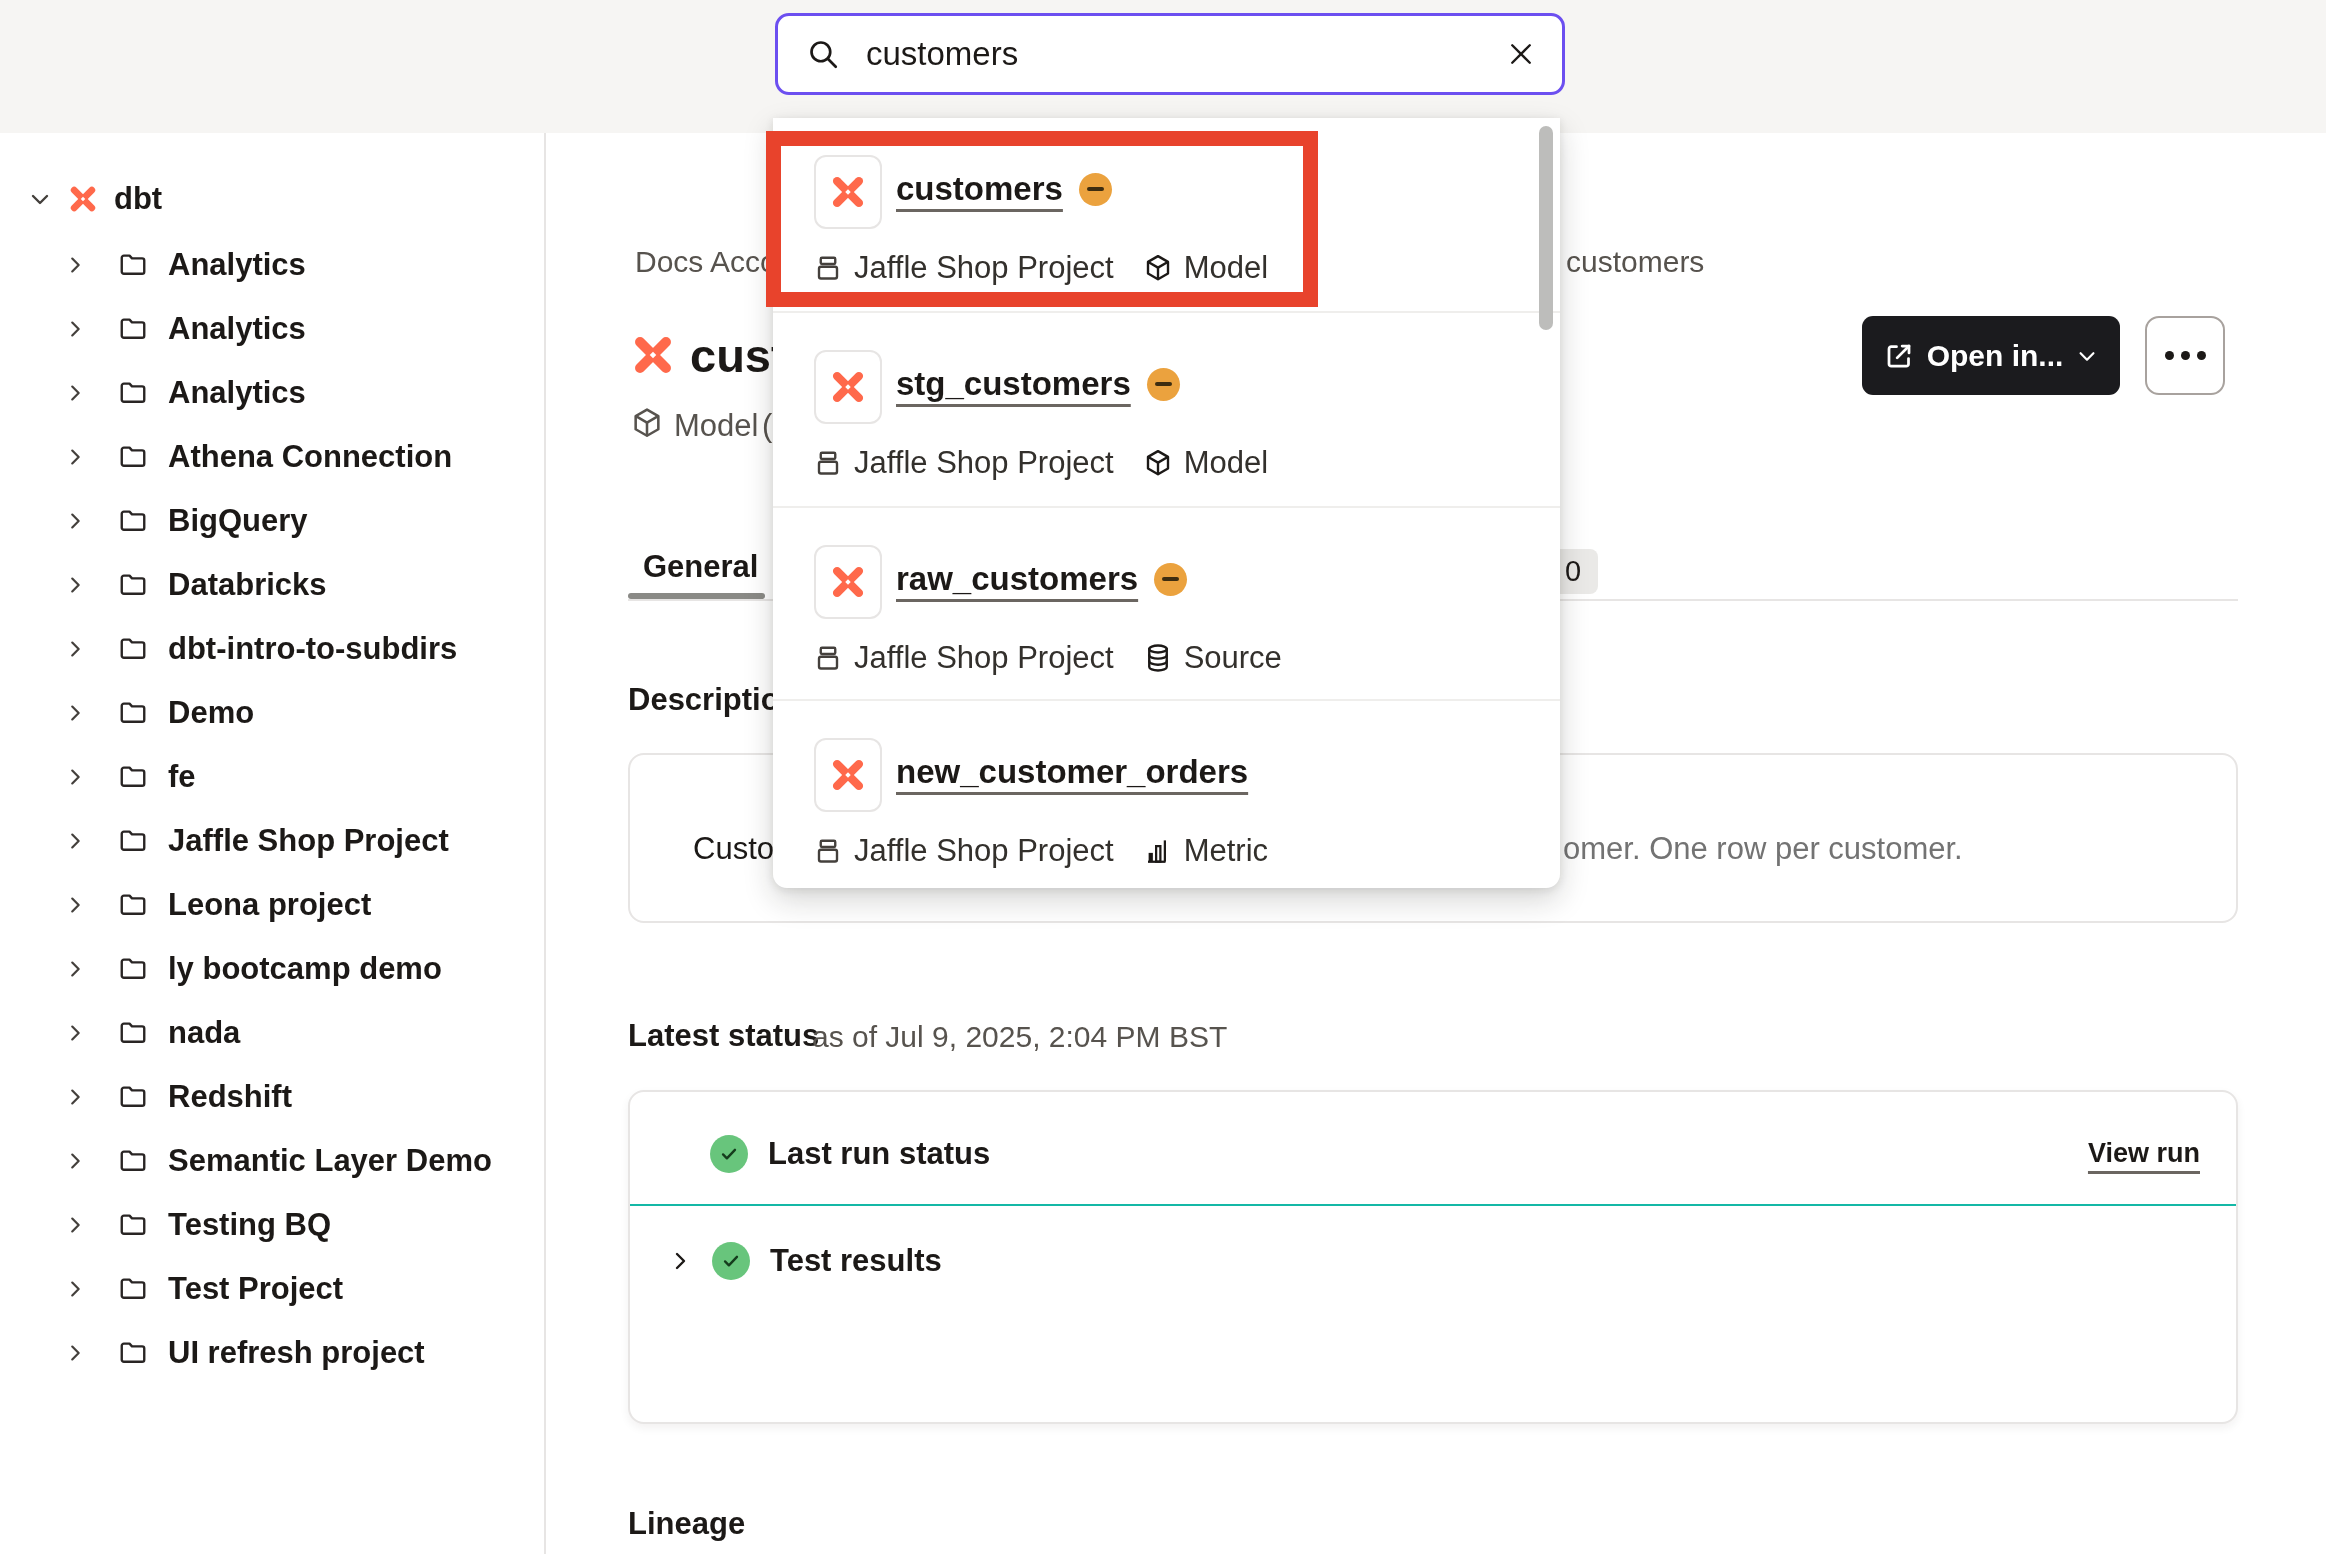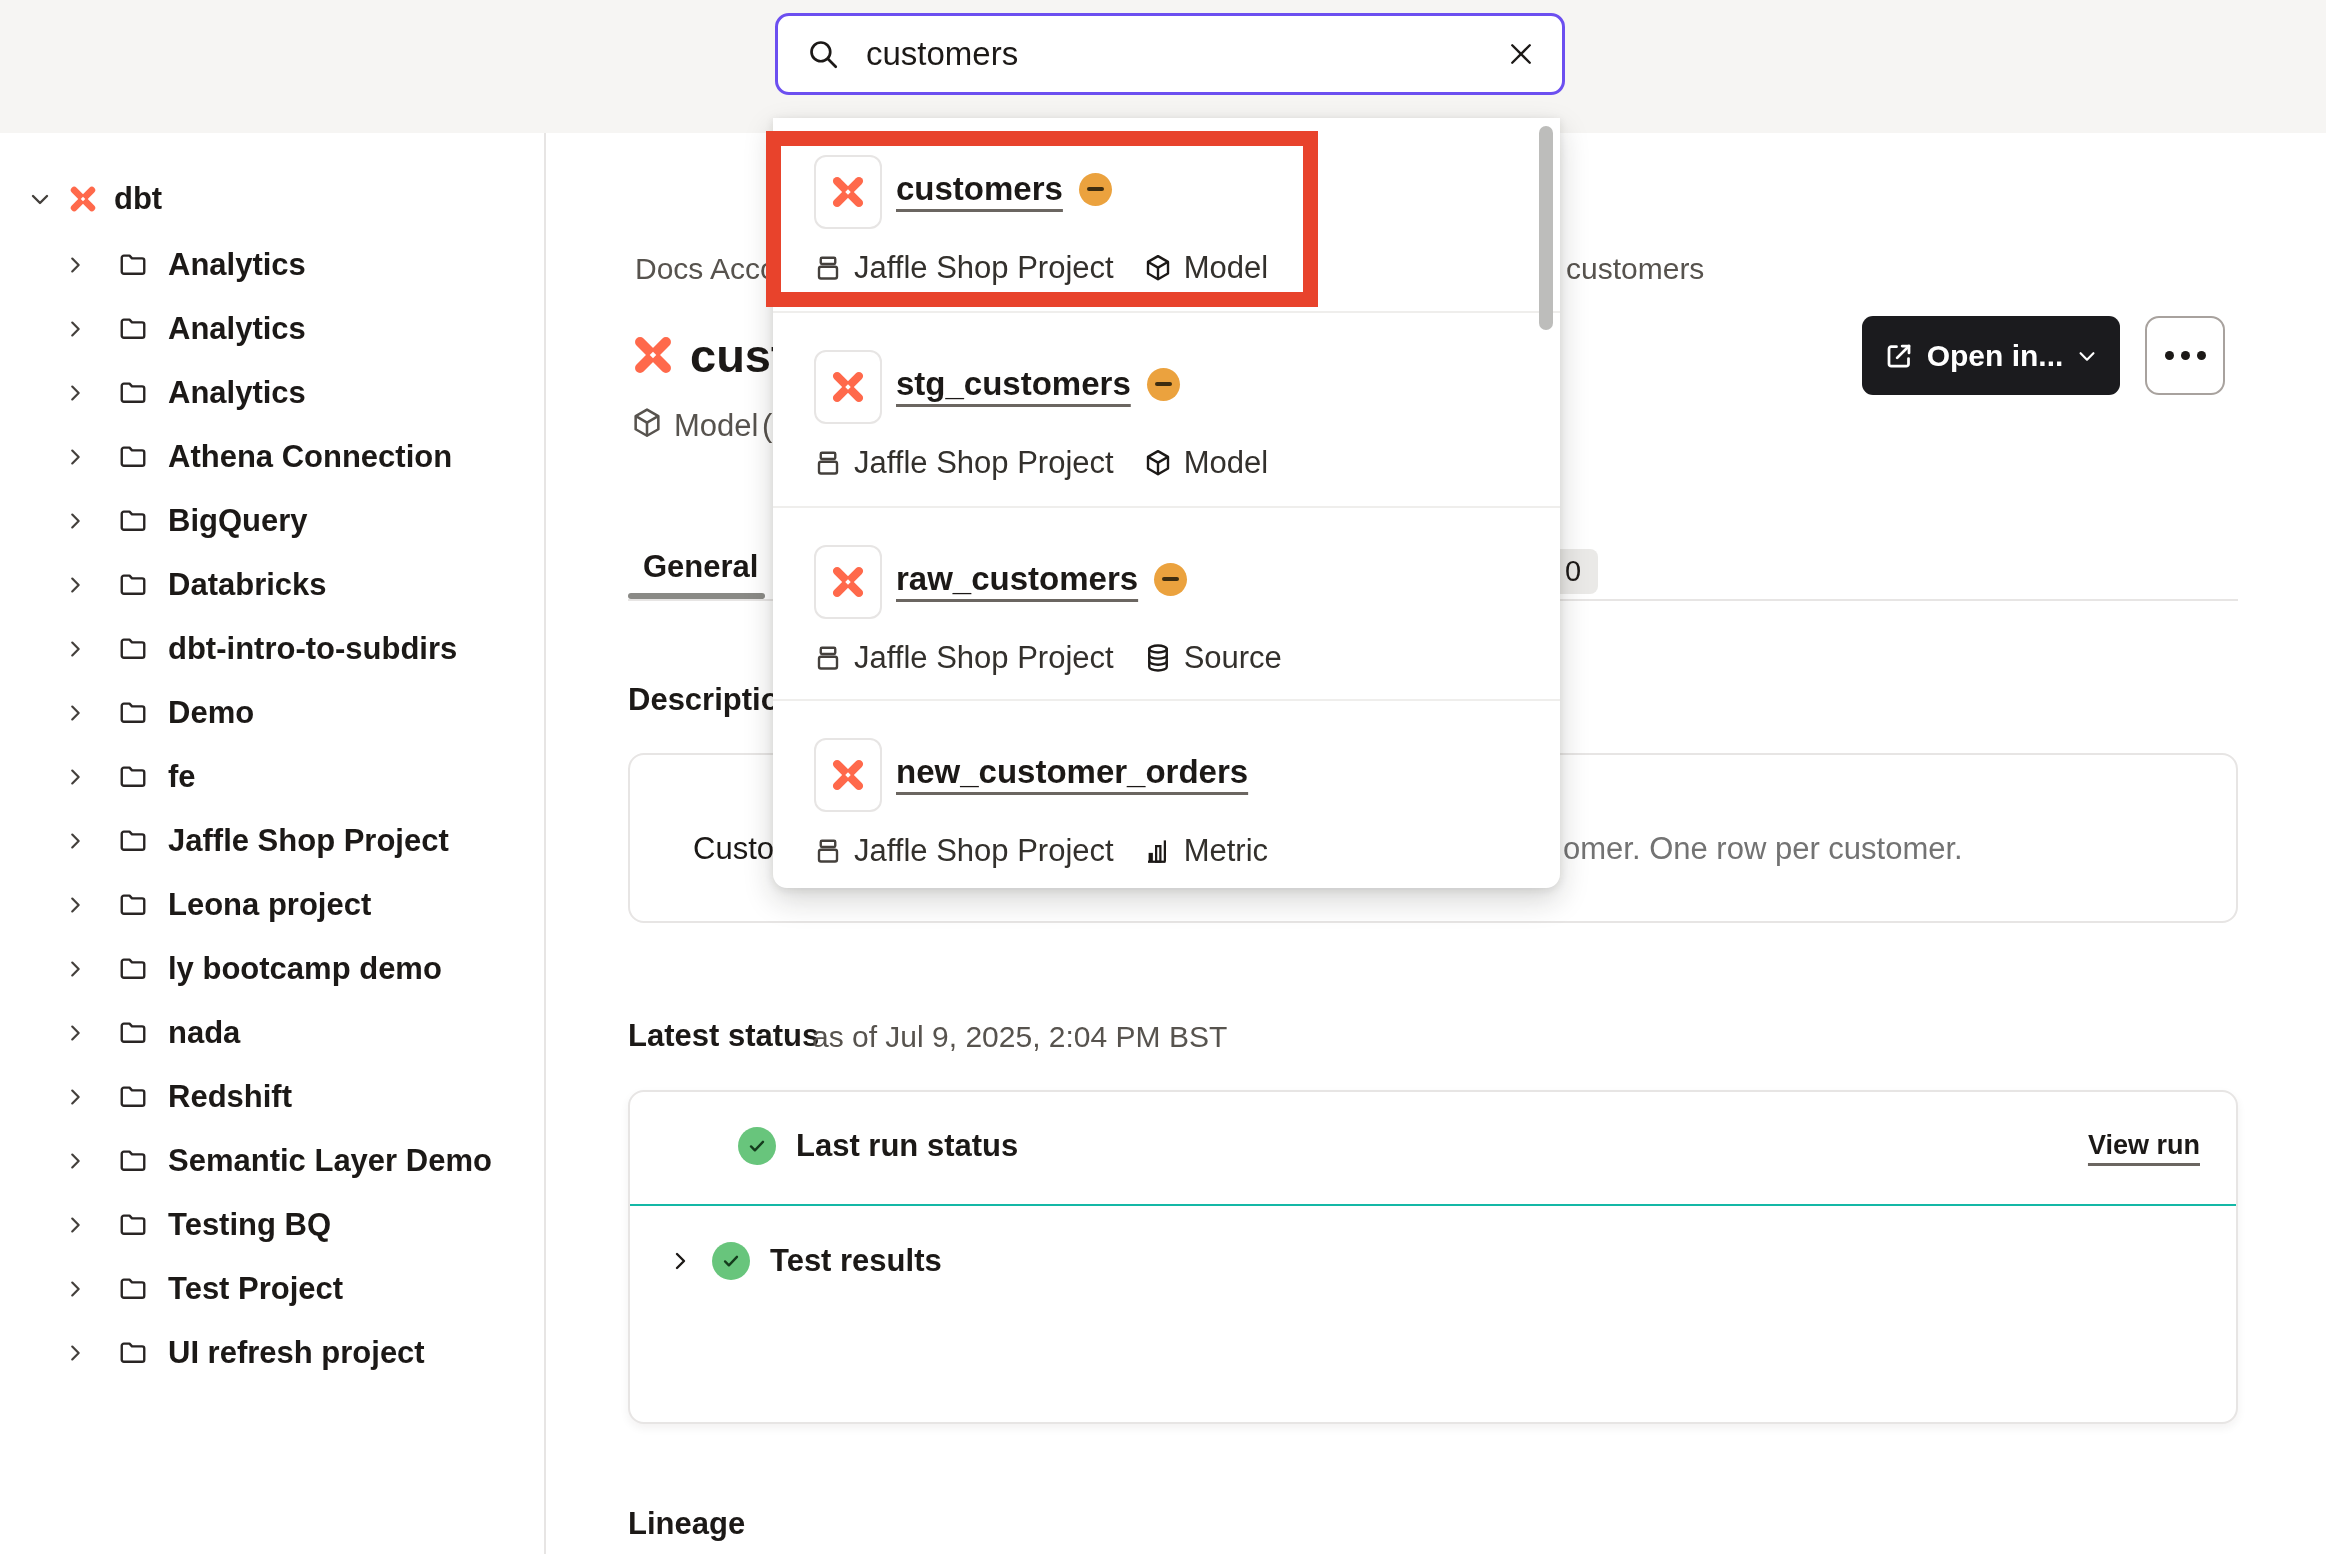--- a/index.html
+++ b/index.html
@@ -65,21 +65,21 @@
     background:#fff;border-right:2px solid #E7E5E4;box-sizing:border-box;
   }
   .tree{position:absolute;left:0;top:32px;width:100%;}
   .trow{height:64px;display:flex;align-items:center;font-size:31px;font-weight:600;color:#1c1917;cursor:pointer;white-space:nowrap;}
   .trow.root{height:68px;padding-left:28px;gap:14px;}
   .trow.child{padding-left:64px;gap:18px;}
   .trow .ficon{display:flex;align-items:center;margin-left:14px;}
   .trow.child .label{margin-left:2px;}
 
   
-  .crumb{position:absolute;top:252px;font-size:30px;color:#57534E;white-space:nowrap;}
+  .crumb{position:absolute;top:245px;font-size:30px;color:#57534E;white-space:nowrap;}
   .title-logo{position:absolute;left:628px;top:330px;}
   .page-title{position:absolute;left:690px;top:328px;font-size:47px;font-weight:700;color:#1c1917;white-space:nowrap;}
   .meta-cube{position:absolute;left:630px;top:406px;}
   .meta-model{position:absolute;left:674px;top:408px;font-size:31px;color:#57534E;}
   .meta-paren{position:absolute;left:762px;top:408px;font-size:31px;color:#57534E;}
 
   .open-in{
     position:absolute;left:1862px;top:316px;width:258px;height:79px;
     background:#1B1B1E;border-radius:11px;display:flex;align-items:center;justify-content:center;
     gap:13px;color:#fff;font-size:30px;font-weight:700;cursor:pointer;white-space:nowrap;
@@ -106,21 +106,21 @@
 
   .status-heading{position:absolute;left:628px;top:1018px;font-size:31px;font-weight:700;}
   .status-asof{position:absolute;left:812px;top:1020px;font-size:30px;color:#57534E;}
   .status-card{
     position:absolute;left:628px;top:1090px;width:1610px;height:334px;
     border:2px solid #E7E5E4;border-radius:16px;box-sizing:border-box;background:#fff;
     box-shadow:0 4px 10px rgba(28,25,23,.06);
   }
   .srow{position:absolute;left:0;width:100%;display:flex;align-items:center;box-sizing:border-box;}
   .srow .slabel{font-size:31px;font-weight:600;color:#1c1917;margin-left:20px;}
-  .srow-1{top:4px;height:99px;padding-left:108px;}
+  .srow-1{top:12px;height:99px;padding-left:80px;}
   .srow-2{top:112px;height:112px;border-top:2px solid #14b8a6;padding-left:38px;cursor:pointer;}
   .srow-3{top:224px;height:106px;border-top:2px solid #EFEEEC;padding-left:38px;cursor:pointer;}
   .chev-cell{display:flex;align-items:center;margin-right:20px;}
   .circ{width:38px;height:38px;border-radius:50%;display:flex;align-items:center;justify-content:center;flex:0 0 auto;}
   .circ.green{background:#68C57C;}
   .circ.amber{background:#ECA33D;}
   .view-run{
     margin-left:auto;margin-right:36px;font-size:27px;font-weight:600;color:#1c1917;cursor:pointer;
     text-decoration:underline;text-decoration-thickness:2.5px;text-underline-offset:9px;text-decoration-color:#6b6661;
   }

